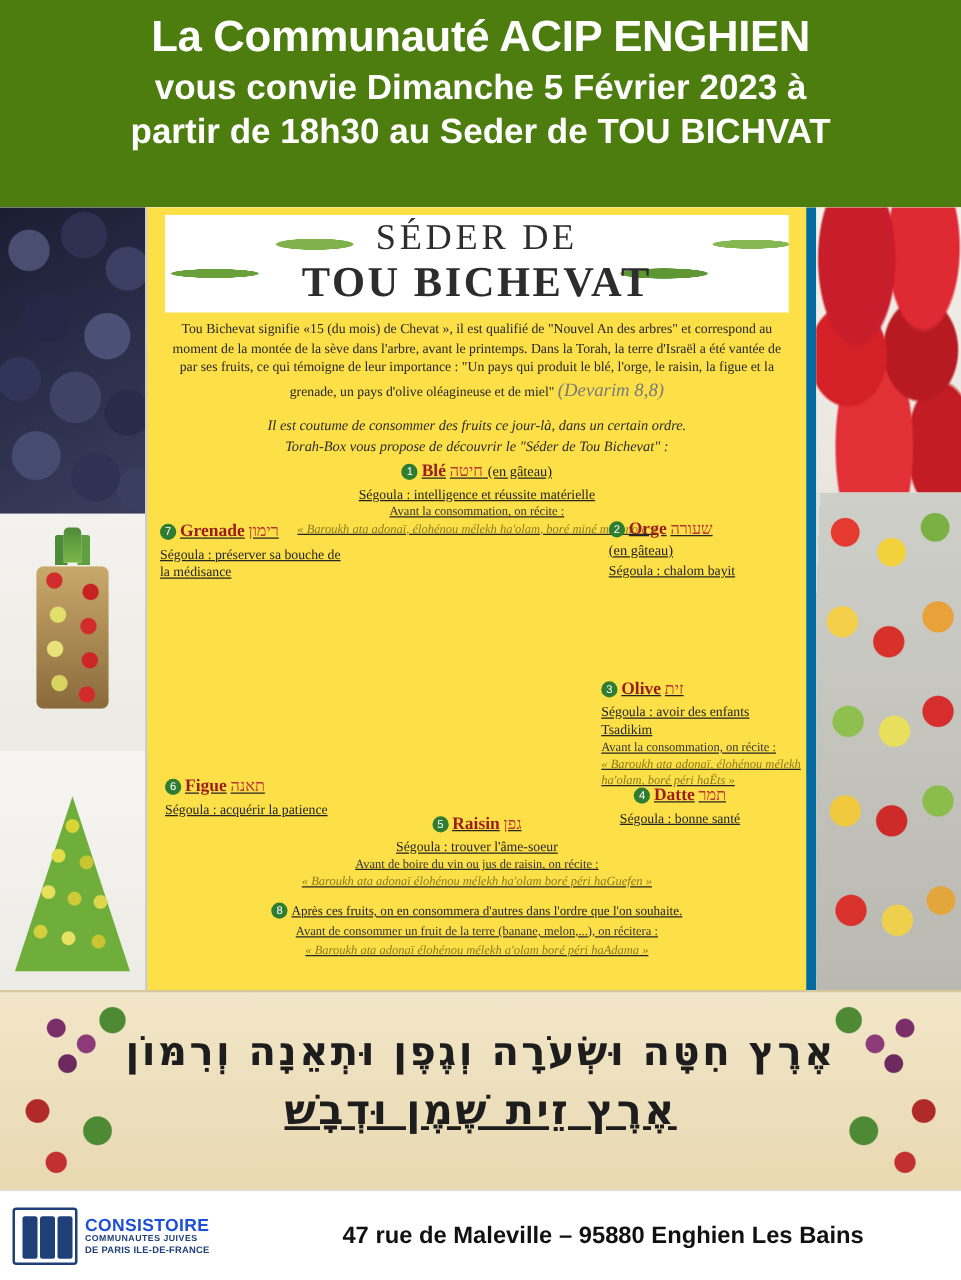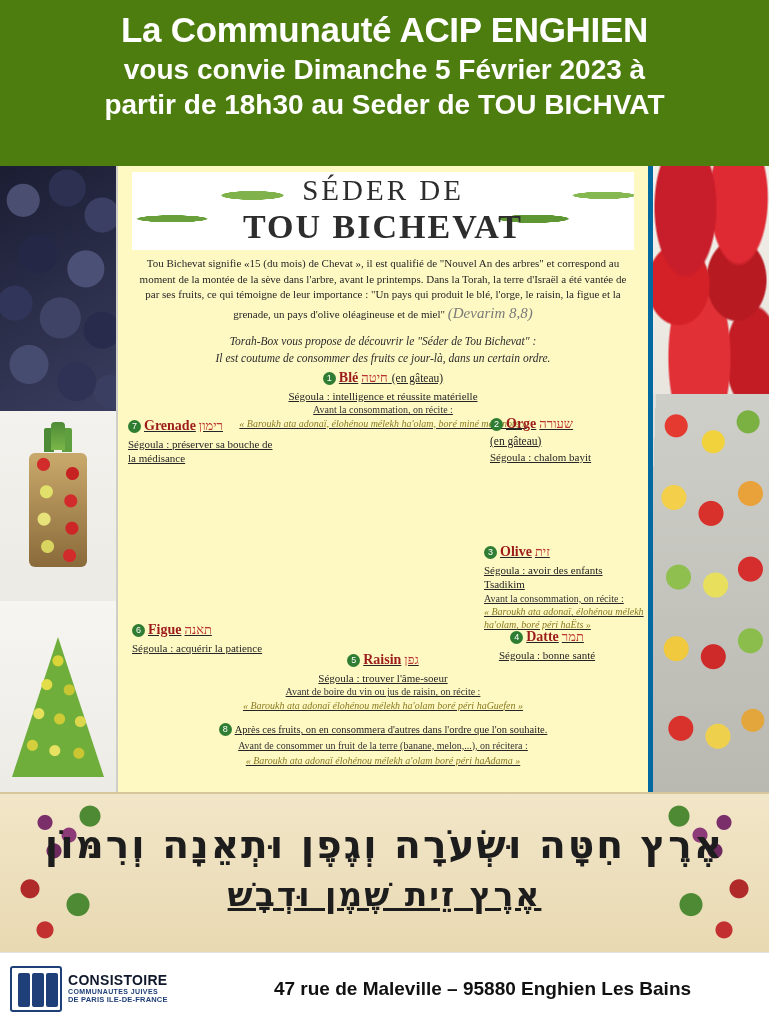--- a/index.html
+++ b/index.html
@@ -159,23 +159,23 @@
       radial-gradient(circle at 24% 84%, #d9312c 0 12px, transparent 13px),
       radial-gradient(circle at 56% 86%, #efd04d 0 12px, transparent 13px),
       radial-gradient(circle at 86% 82%, #e3a63c 0 11px, transparent 12px),
       linear-gradient(180deg,#cfcfc9,#b9b9b2);
   }
 
   
   .seder-poster {
     position: absolute;
     inset: 0;
-    background: #fef9c3;
+    background: #fde047;
     border-left: 2px solid #cfcfc7;
-    border-right: 5px solid #0369a1;
+    border-right: 8px solid #0369a1;
     padding: 6px 14px 8px 14px;
     overflow: hidden;
   }
   .leaf-band {
     height: 78px;
     background:
       radial-gradient(ellipse at 8% 60%, #69a03b 0 34px, transparent 36px),
       radial-gradient(ellipse at 24% 30%, #7fb24a 0 30px, transparent 32px),
       radial-gradient(ellipse at 80% 60%, #5f9634 0 34px, transparent 36px),
       radial-gradient(ellipse at 94% 30%, #86b852 0 30px, transparent 32px),
@@ -295,21 +295,21 @@
   }
   .hebrew-banner .vine-left { left: 0; }
   .hebrew-banner .vine-right { right: 0; transform: scaleX(-1); }
   .hebrew-text {
     position: absolute; left: 0; right: 0; top: 28px;
     text-align: center;
     font-family: "DejaVu Sans", sans-serif;
     color: #1d1d1d;
     direction: rtl;
   }
-  .hebrew-text .hl1 { font-size: 39px; font-weight: bold; letter-spacing: 2px; }
+  .hebrew-text .hl1 { font-size: 32px; font-weight: bold; letter-spacing: 2px; }
   .hebrew-text .hl2 { font-size: 33px; font-weight: bold; letter-spacing: 2px; margin-top: 8px; text-decoration: underline; }
 
   
   .footer {
     position: absolute;
     left: 0; bottom: 0;
     width: 769px; height: 72px;
     display: flex;
     align-items: stretch;
   }
@@ -332,21 +332,21 @@
   }
   .logo-mark::before {
     content:"";
     position:absolute; left:6px; top:5px;
     width:12px; height:34px;
     background:#1f3f78;
     border-radius: 2px;
     box-shadow: 14px 0 0 0 #1f3f78, 28px 0 0 0 #1f3f78;
   }
   .logo-text { line-height: 1.12; }
-  .logo-text .l1 { font-size: 14px; font-weight: bold; color: #0f172a; letter-spacing: .3px; }
+  .logo-text .l1 { font-size: 14px; font-weight: bold; color: #1d4ed8; letter-spacing: .3px; }
   .logo-text .l2 { font-size: 7px; font-weight: bold; color: #1f3f78; letter-spacing: .4px; }
   .logo-text .l3 { font-size: 7.5px; font-weight: bold; color: #1f3f78; letter-spacing: .2px; }
   .footer-address {
     flex: 1;
     background: #ffffff;
     display: flex;
     align-items: center;
     justify-content: center;
     font-size: 19px;
     font-weight: bold;
@@ -380,22 +380,22 @@
         <div class="t1">SÉDER DE</div>
         <div class="t2">TOU BICHEVAT</div>
       </div>
 
       <div class="poster-intro">
         <span>Tou Bichevat signifie «15 (du mois) de Chevat », il est qualifié de "Nouvel An des arbres" et correspond au moment de la montée de la sève dans l'arbre, avant le printemps. Dans la Torah, la terre d'Israël a été vantée de par ses fruits, ce qui témoigne de leur importance : "Un pays qui produit le blé, l'orge, le raisin, la figue et la grenade, un pays d'olive oléagineuse et de miel"</span>
         <span class="devarim">(Devarim 8,8)</span>
       </div>
 
       <div class="poster-sub">
+        <div>Il est coutume de consommer des fruits ce jour-là, dans un certain ordre.</div>
         <div>Torah-Box vous propose de découvrir le "Séder de Tou Bichevat" :</div>
-        <div>Il est coutume de consommer des fruits ce jour-là, dans un certain ordre.</div>
       </div>
 
       <div class="food-collage"></div>
 
       <div class="item it-ble">
         <span class="num">1</span><span class="name">Blé</span><span class="heb">חיטה</span> <span class="paren">(en gâteau)</span>
         <span class="seg">Ségoula : intelligence et réussite matérielle</span>
         <span class="avant">Avant la consommation, on récite :</span>
         <span class="brakha">« Baroukh ata adonaï, élohénou mélekh ha'olam, boré miné mézonote »</span>
       </div>

